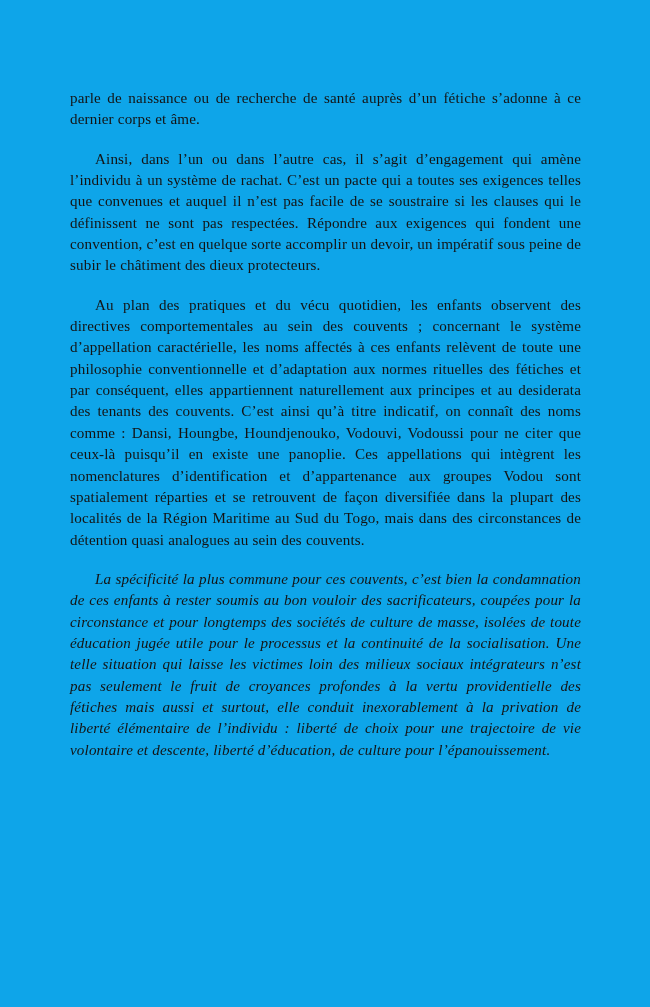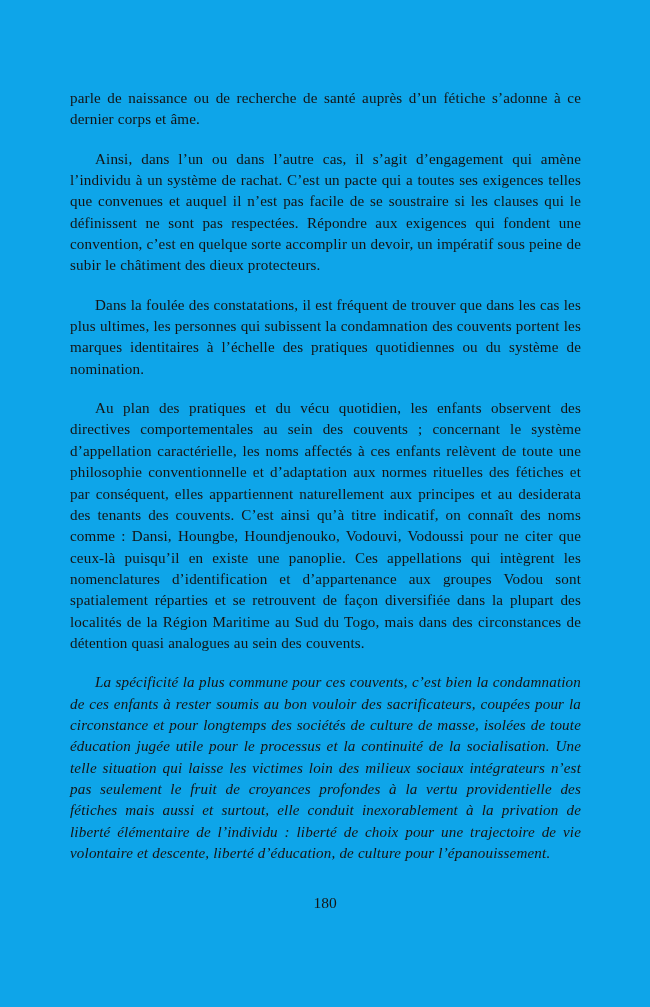--- a/index.html
+++ b/index.html
@@ -81,25 +81,23 @@
 <body>
 
 <div class="page">
 
   <div class="text-block">
 
     <p class="para p1 no-indent">parle de naissance ou de recherche de santé auprès d’un fétiche s’adonne à ce dernier corps et âme.</p>
 
     <p class="para p2">Ainsi, dans l’un ou dans l’autre cas, il s’agit d’engagement qui amène l’individu à un système de rachat. C’est un pacte qui a toutes ses exigences telles que convenues et auquel il n’est pas facile de se soustraire si les clauses qui le définissent ne sont pas respectées. Répondre aux exigences qui fondent une convention, c’est en quelque sorte accomplir un devoir, un impératif sous peine de subir le châtiment des dieux protecteurs.</p>
 
-    <p class="para p3">Dans la foulée des constatations, il est fréquent de trouver que dans les cas les plus ultimes, les personnes qui subissent la condamnation des couvents portent les marques identitaires à l’échelle des pratiques quotidiennes ou du système de nomination.</p>
 
     <p class="para p4">Au plan des pratiques et du vécu quotidien, les enfants observent des directives comportementales au sein des couvents ; concernant le système d’appellation caractérielle, les noms affectés à ces enfants relèvent de toute une philosophie conventionnelle et d’adaptation aux normes rituelles des fétiches et par conséquent, elles appartiennent naturellement aux principes et au desiderata des tenants des couvents. C’est ainsi qu’à titre indicatif, on connaît des noms comme : Dansi, Houngbe, Houndjenouko, Vodouvi, Vodoussi pour ne citer que ceux-là puisqu’il en existe une panoplie. Ces appellations qui intègrent les nomenclatures d’identification et d’appartenance aux groupes Vodou sont spatialement réparties et se retrouvent de façon diversifiée dans la plupart des localités de la Région Maritime au Sud du Togo, mais dans des circonstances de détention quasi analogues au sein des couvents.</p>
 
     <p class="para p5">La spécificité la plus commune pour ces couvents, c’est bien la condamnation de ces enfants à rester soumis au bon vouloir des sacrificateurs, coupées pour la circonstance et pour longtemps des sociétés de culture de masse, isolées de toute éducation jugée utile pour le processus et la continuité de la socialisation. Une telle situation qui laisse les victimes loin des milieux sociaux intégrateurs n’est pas seulement le fruit de croyances profondes à la vertu providentielle des fétiches mais aussi et surtout, elle conduit inexorablement à la privation de liberté élémentaire de l’individu : liberté de choix pour une trajectoire de vie volontaire et descente, liberté d’éducation, de culture pour l’épanouissement.</p>
 
   </div>
 
   <div class="speck speck-a"></div>
 
-  <div class="page-number">180</div>
 
 </div>
 
 </body></html>

